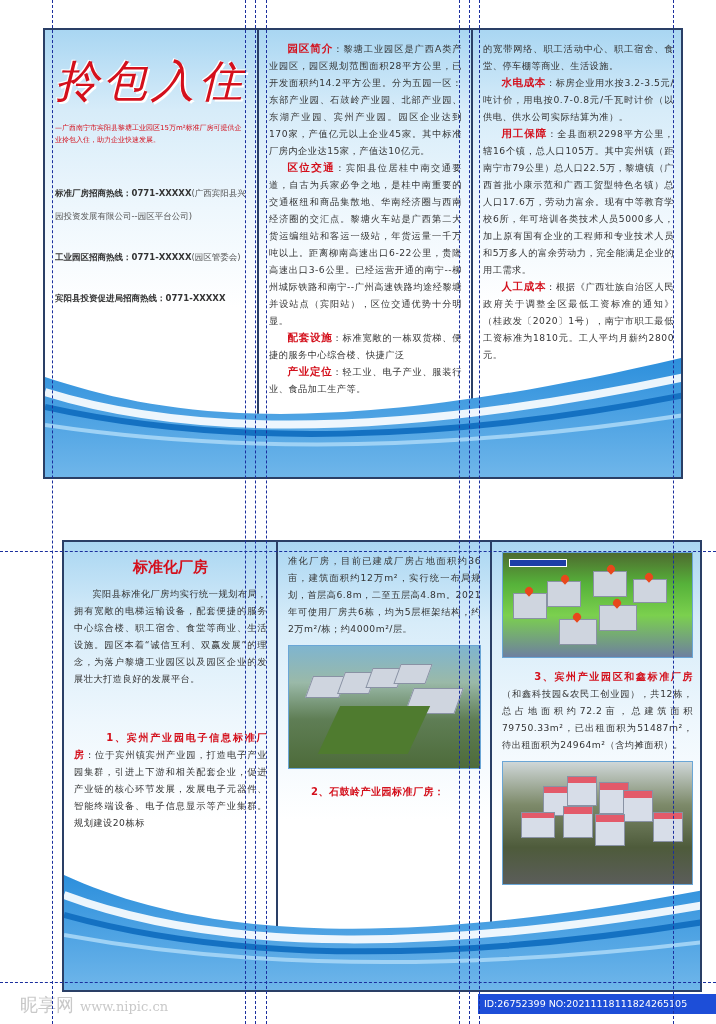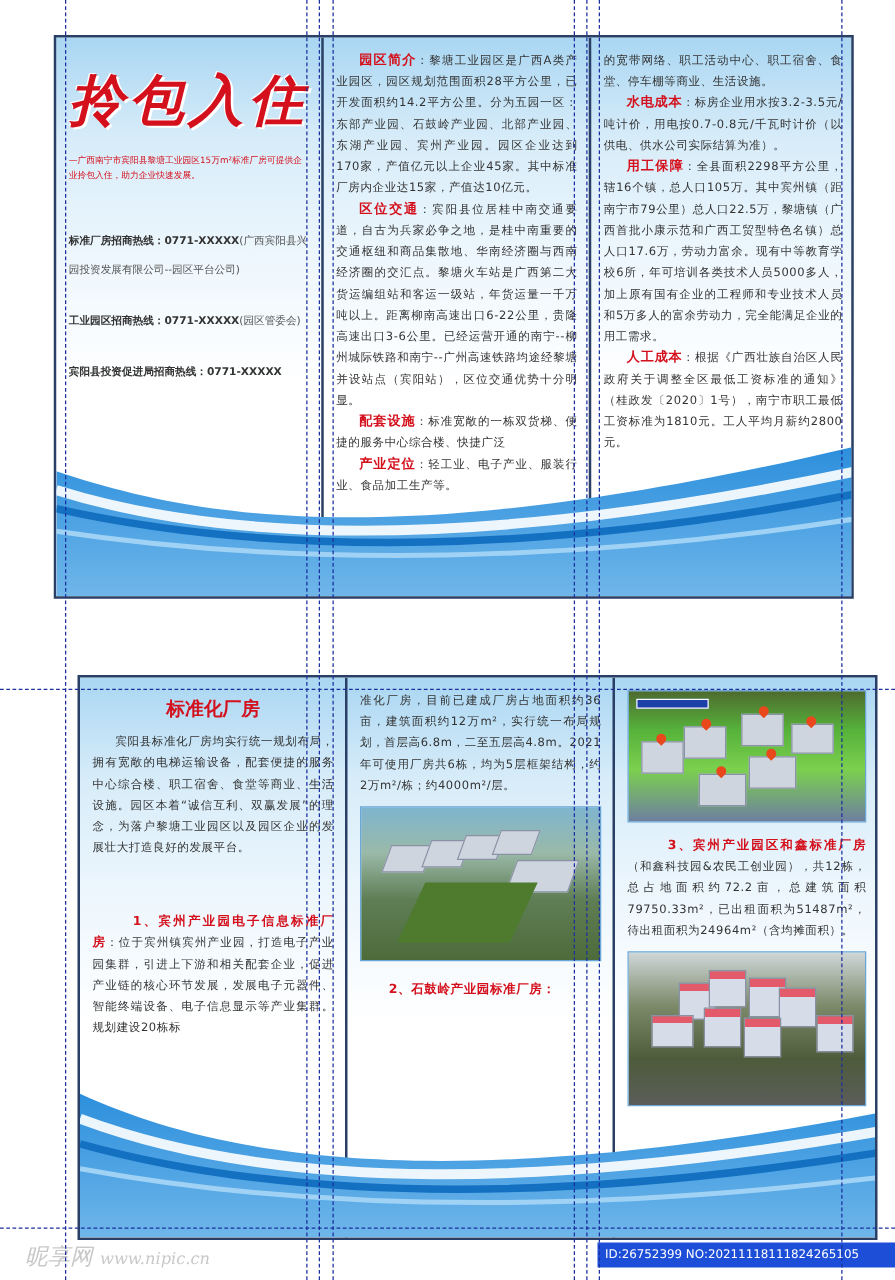--- a/index.html
+++ b/index.html
@@ -17,21 +17,21 @@
 
   .fold { position:absolute; top:0; bottom:0; width:2px; background:#2a3f66; }
 
   .panel { position:absolute; top:0; bottom:0; padding:10px 9px 0 10px; z-index:2; }
   .p1 { left:0; width:212px; }
   .p2 { left:214px; width:212px; }
   .p3 { left:428px; width:210px;border-radius:20px; }
 
   .wave { position:absolute; left:0; right:0; bottom:0; height:130px; z-index:1; pointer-events:none; }
 
-  .headline { font-family:"DejaVu Serif", serif; font-weight:bold; color:#d4101c;
+  .headline { font-family:"DejaVu Serif", serif; font-weight:normal; color:#d4101c;
     font-size:44px; letter-spacing:4px; line-height:58px; text-shadow:2px 2px 0 #fff, -1px -1px 0 #fff;
     margin-top:12px; font-style:italic; }
   .slogan { color:#d4101c; font-size:7px; line-height:12px; margin-top:12px; }
   .hotline { font-size:8.5px; font-weight:bold; color:#333; line-height:23px; margin-top:18px; }
   .hotline .sub { font-weight:normal; color:#555; }
 
   .txt { font-size:9.2px; line-height:17px; color:#333; text-align:justify; letter-spacing:0.5px; }
   .txt .k { color:#d4101c; font-weight:bold; font-size:10.5px; }
   .indent { text-indent:2em; }
 
@@ -44,21 +44,21 @@
   .photo3 { height:124px; background:linear-gradient(180deg,#cfd7d8 0%,#7d8a6a 35%,#4e5b3b 70%,#5b5d5a 100%); }
   .bldg { position:absolute; background:#cfd5df; border:1px solid #8992a4; }
   .bldg.red { background:linear-gradient(180deg,#e35a6a 0 22%,#d7dde8 22% 100%); }
   .field { position:absolute; background:#4f7b2f; }
   .pin { position:absolute; width:8px; height:8px; border-radius:50% 50% 50% 0; background:#e8481c; transform:rotate(-45deg); }
   .tag { position:absolute; left:6px; top:6px; width:58px; height:8px; background:#1d3fa8; border:1px solid #fff; }
 
   .guide-v { position:absolute; top:0; height:1024px; width:0; border-left:1px dashed #1b2f9e; z-index:5; }
   .guide-h { position:absolute; left:0; width:716px; height:0; border-top:1px dashed #1b2f9e; z-index:5; }
 
-  .watermark { position:absolute; left:20px; top:993px; font-family:"DejaVu Serif", serif; font-size:18px; color:#c9c9c9; font-style:italic; }
+  .watermark { position:absolute; left:20px; top:993px; font-family:"DejaVu Serif", serif; font-size:18px; color:#c9c9c9; }
   .watermark .url { font-size:13px; margin-left:6px; }
   .idbar { position:absolute; left:478px; top:994px; width:284px; height:20px; background:#1d4ed8; color:#fff; font-size:9.5px; line-height:20px; padding-left:6px; }
 </style>
 </head>
 <body>
 
 <div class="guide-v" style="left:52px"></div>
 <div class="guide-v" style="left:245px"></div>
 <div class="guide-v" style="left:255px"></div>
 <div class="guide-v" style="left:266px"></div>

